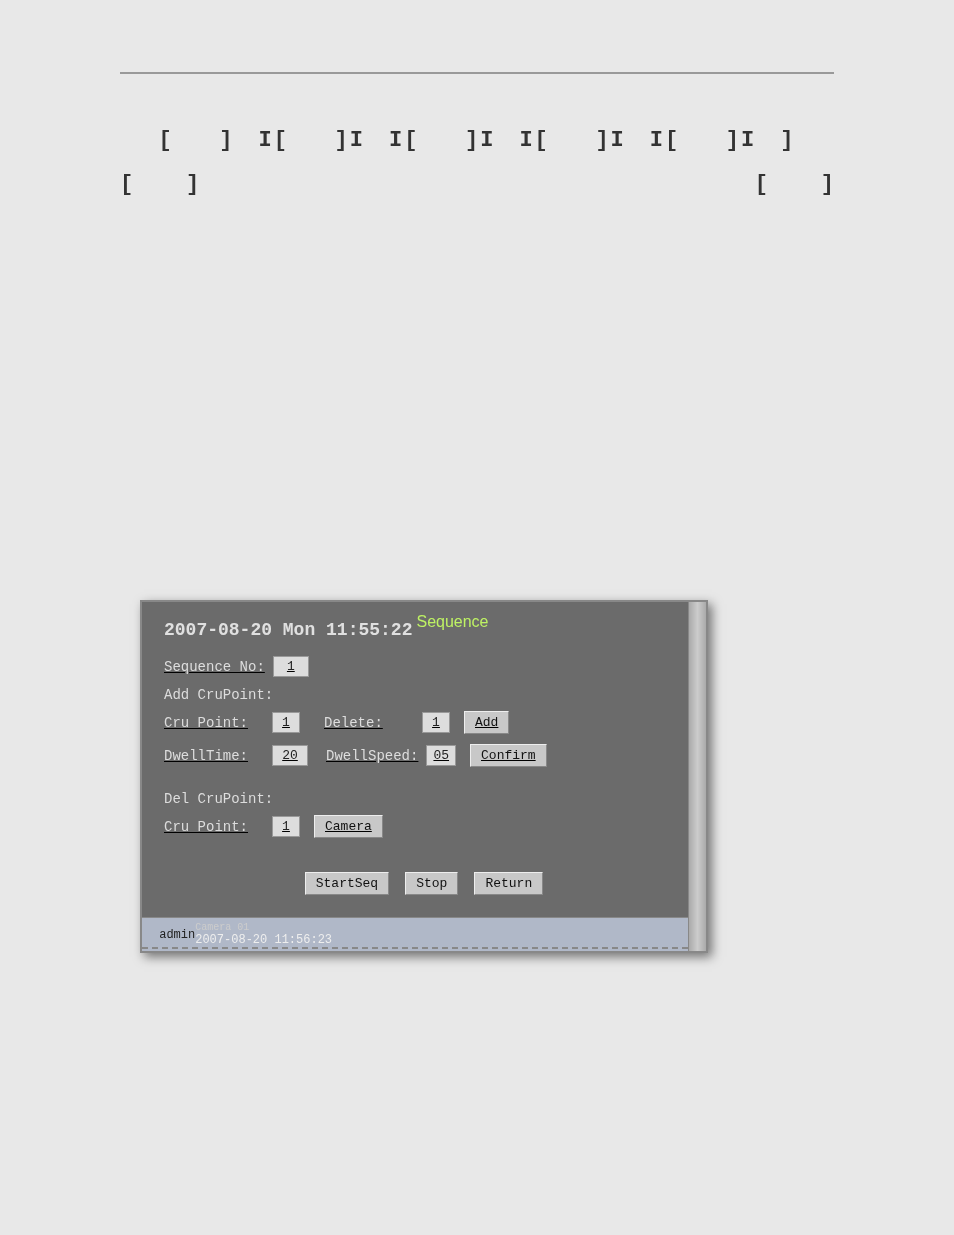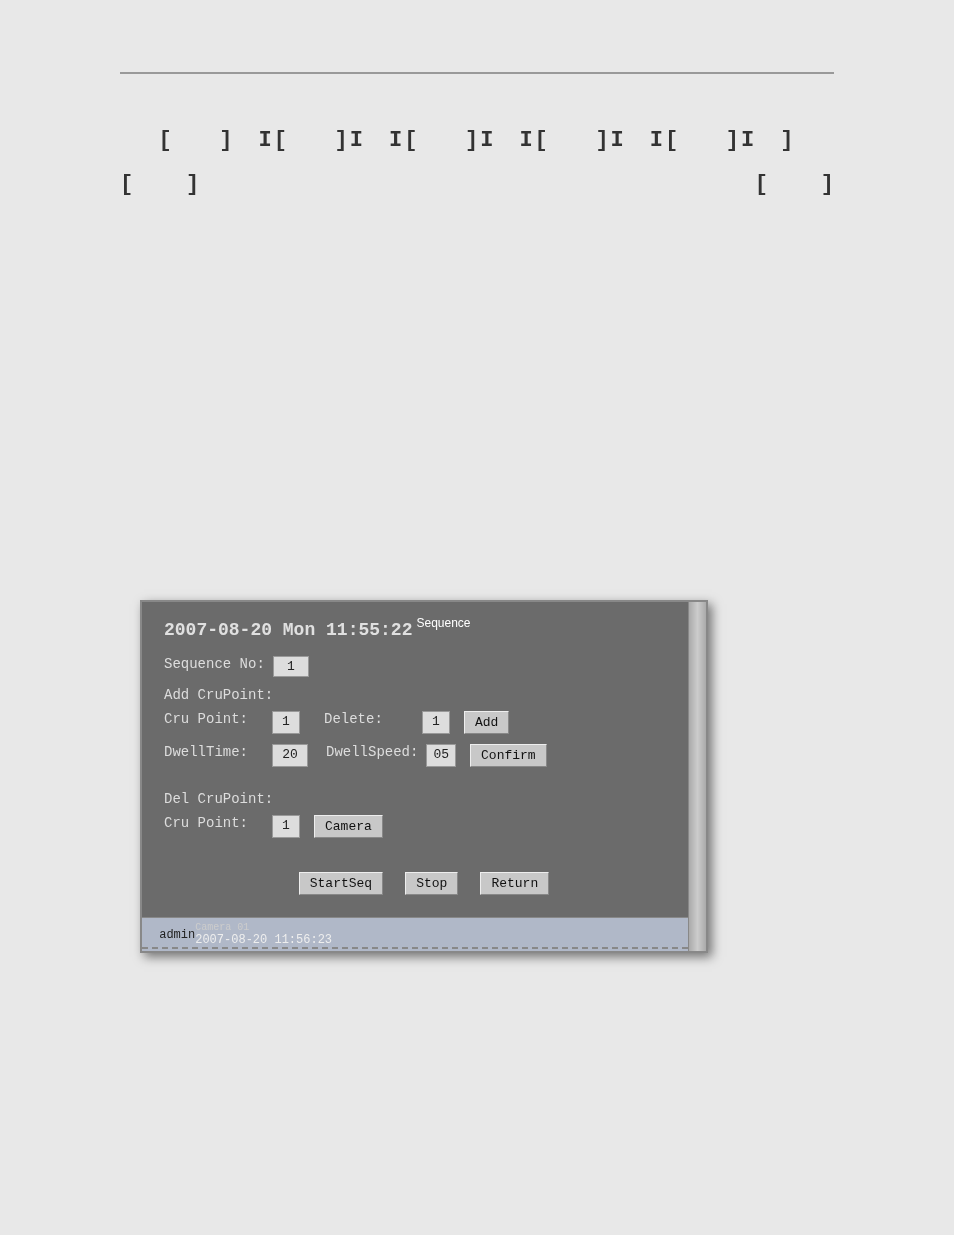--- a/index.html
+++ b/index.html
@@ -84,31 +84,33 @@
 
     .datetime-text {
       font-family: 'Courier New', Courier, monospace;
       font-size: 18px;
       color: #e0e0e0;
       font-weight: bold;
     }
 
     .sequence-label-overlay {
       font-family: Arial, sans-serif;
-      font-size: 12px;
-      color: #ffffff;
+      font-size: 16px;
+      color: #bef264;
       margin-left: 4px;
       position: relative;
       top: -8px;
     }
 
     .form-row {
       display: flex;
+      align-items: center;
       margin-bottom: 10px;
       gap: 8px;
+      text-decoration: underline;
     }
 
     .form-label {
       font-family: 'Courier New', Courier, monospace;
       font-size: 14px;
       color: #ddd;
       min-width: 100px;
     }
 
     .form-label-wide {
@@ -151,21 +153,21 @@
       font-family: 'Courier New', Courier, monospace;
       font-size: 13px;
       padding: 3px 10px;
       cursor: pointer;
       display: inline-block;
     }
 
     .bottom-buttons {
       display: flex;
       justify-content: center;
-      gap: 22px;
+      gap: 16px;
       margin-top: 14px;
       margin-bottom: 8px;
     }
 
     .status-bar {
       background: #b0b8c8;
       display: flex;
       align-items: center;
       padding: 4px 10px;
       border-top: 1px solid #888;

